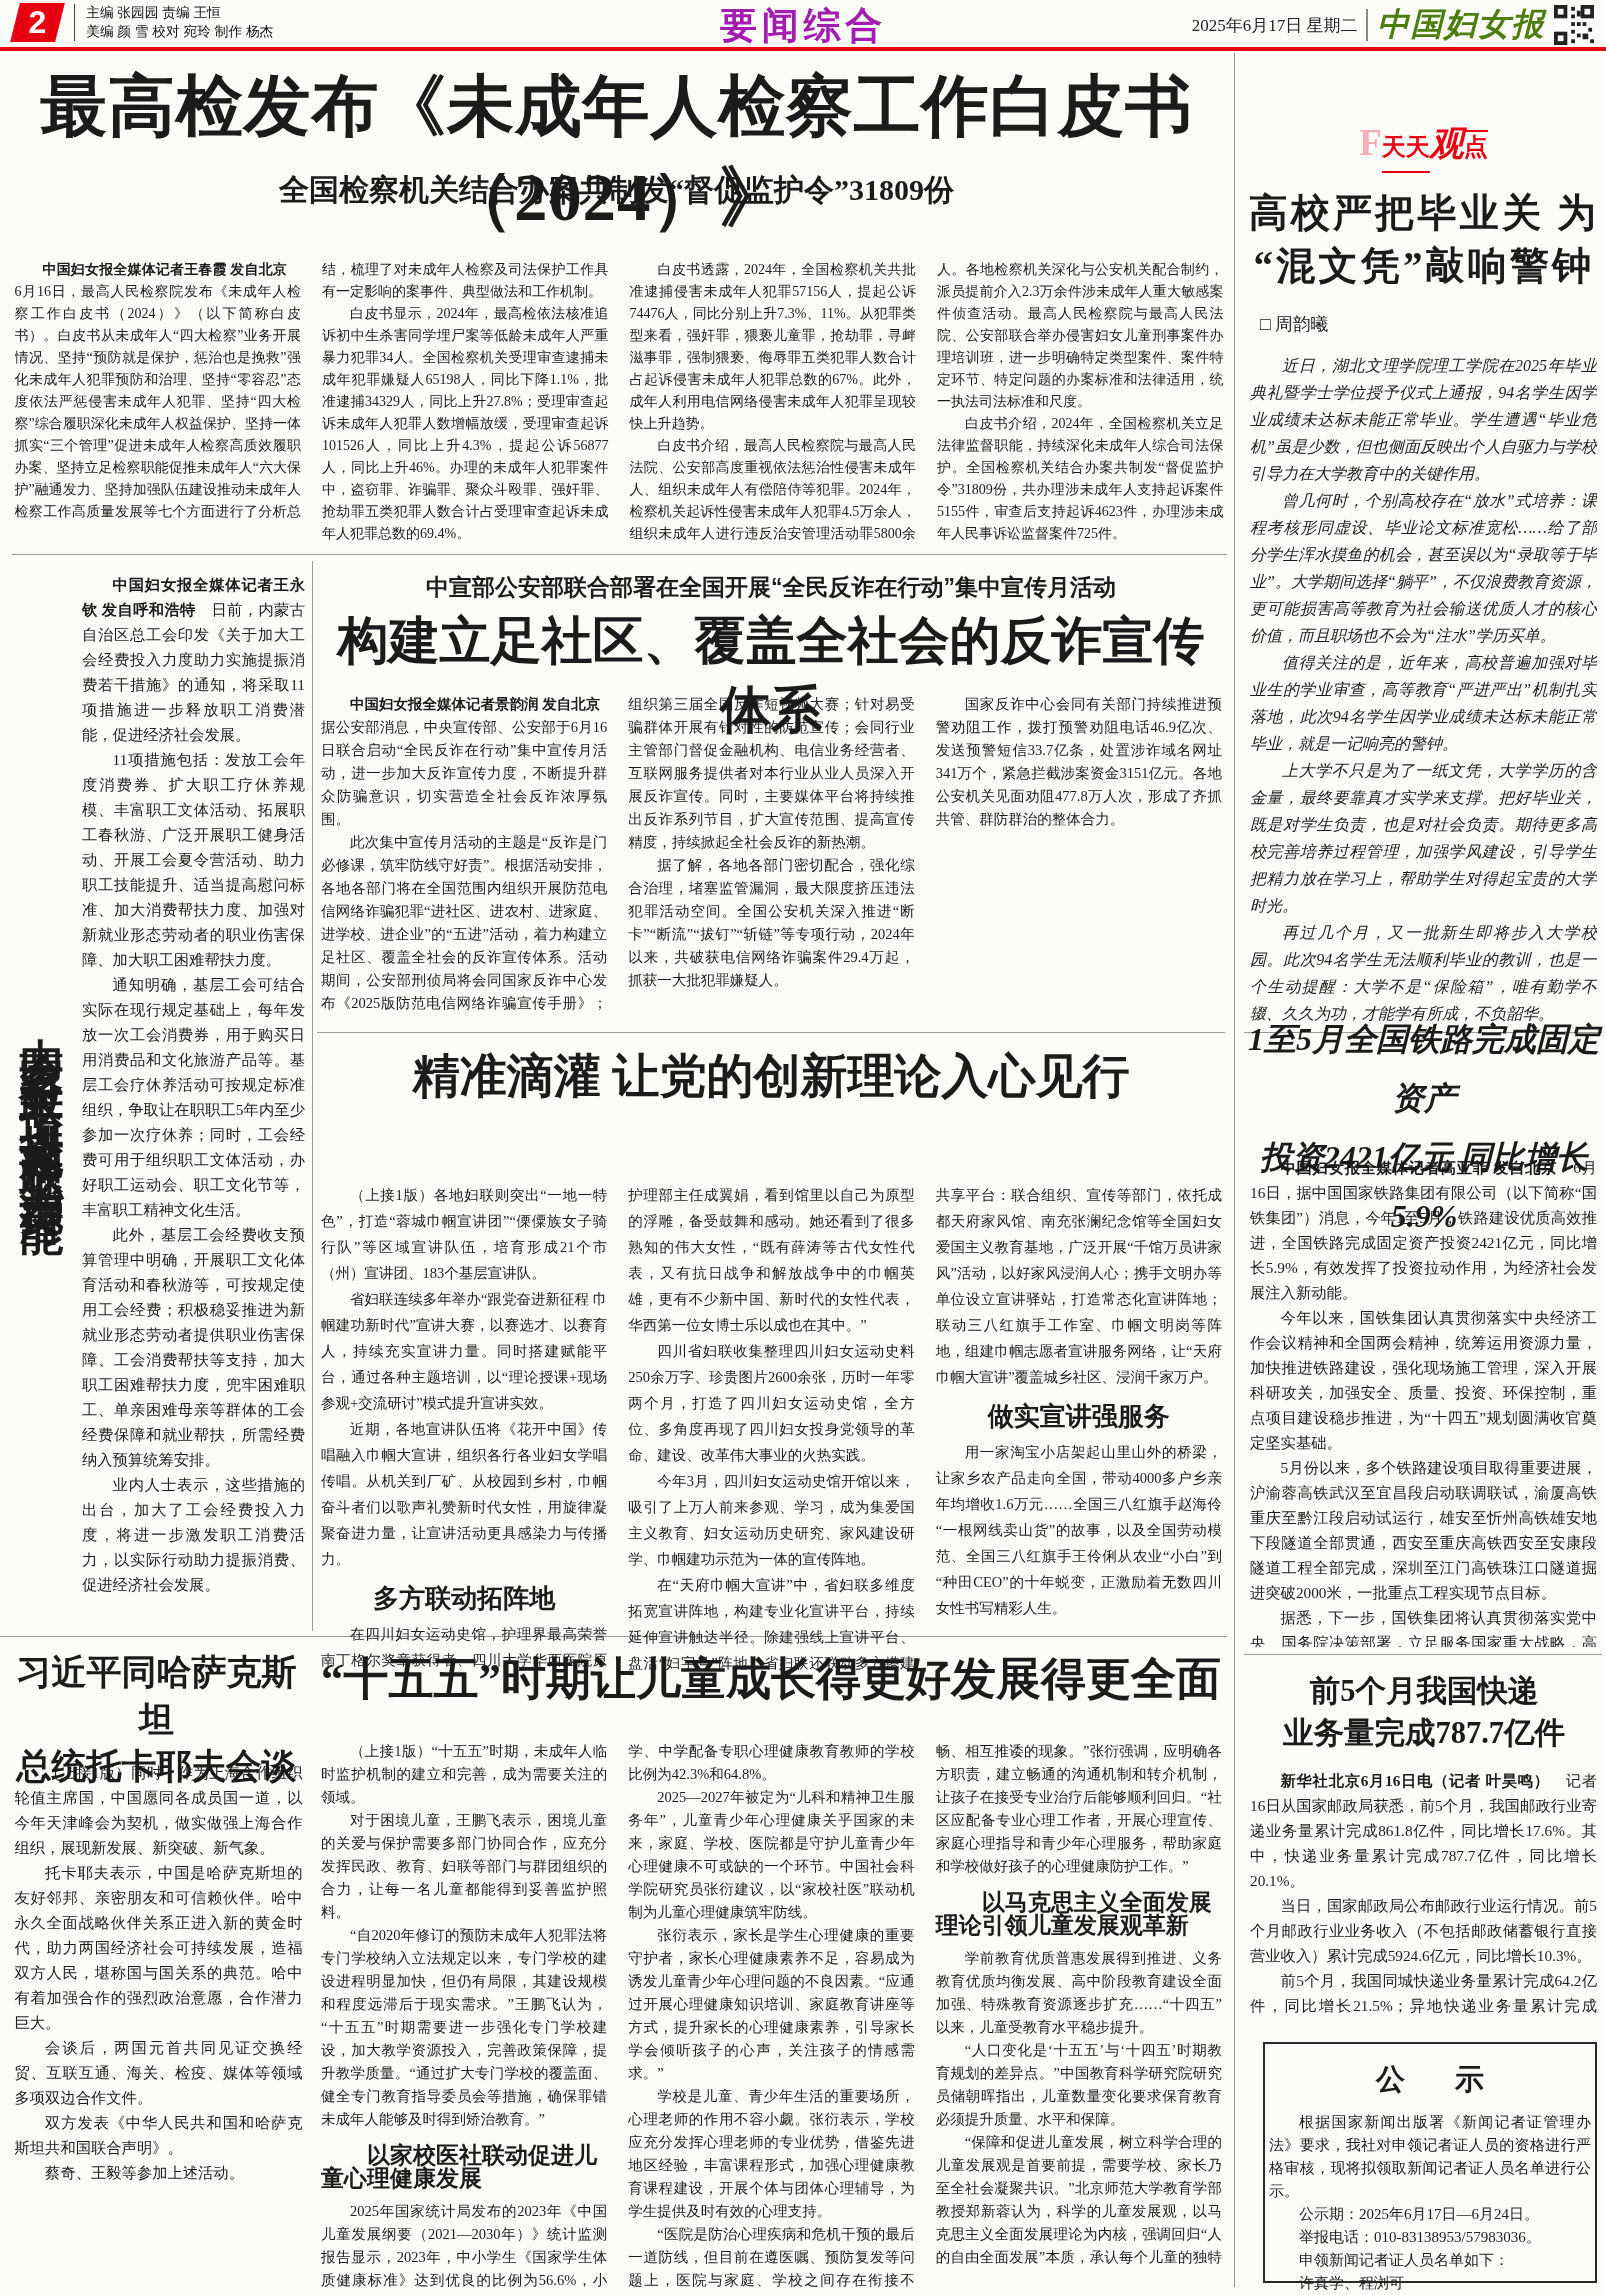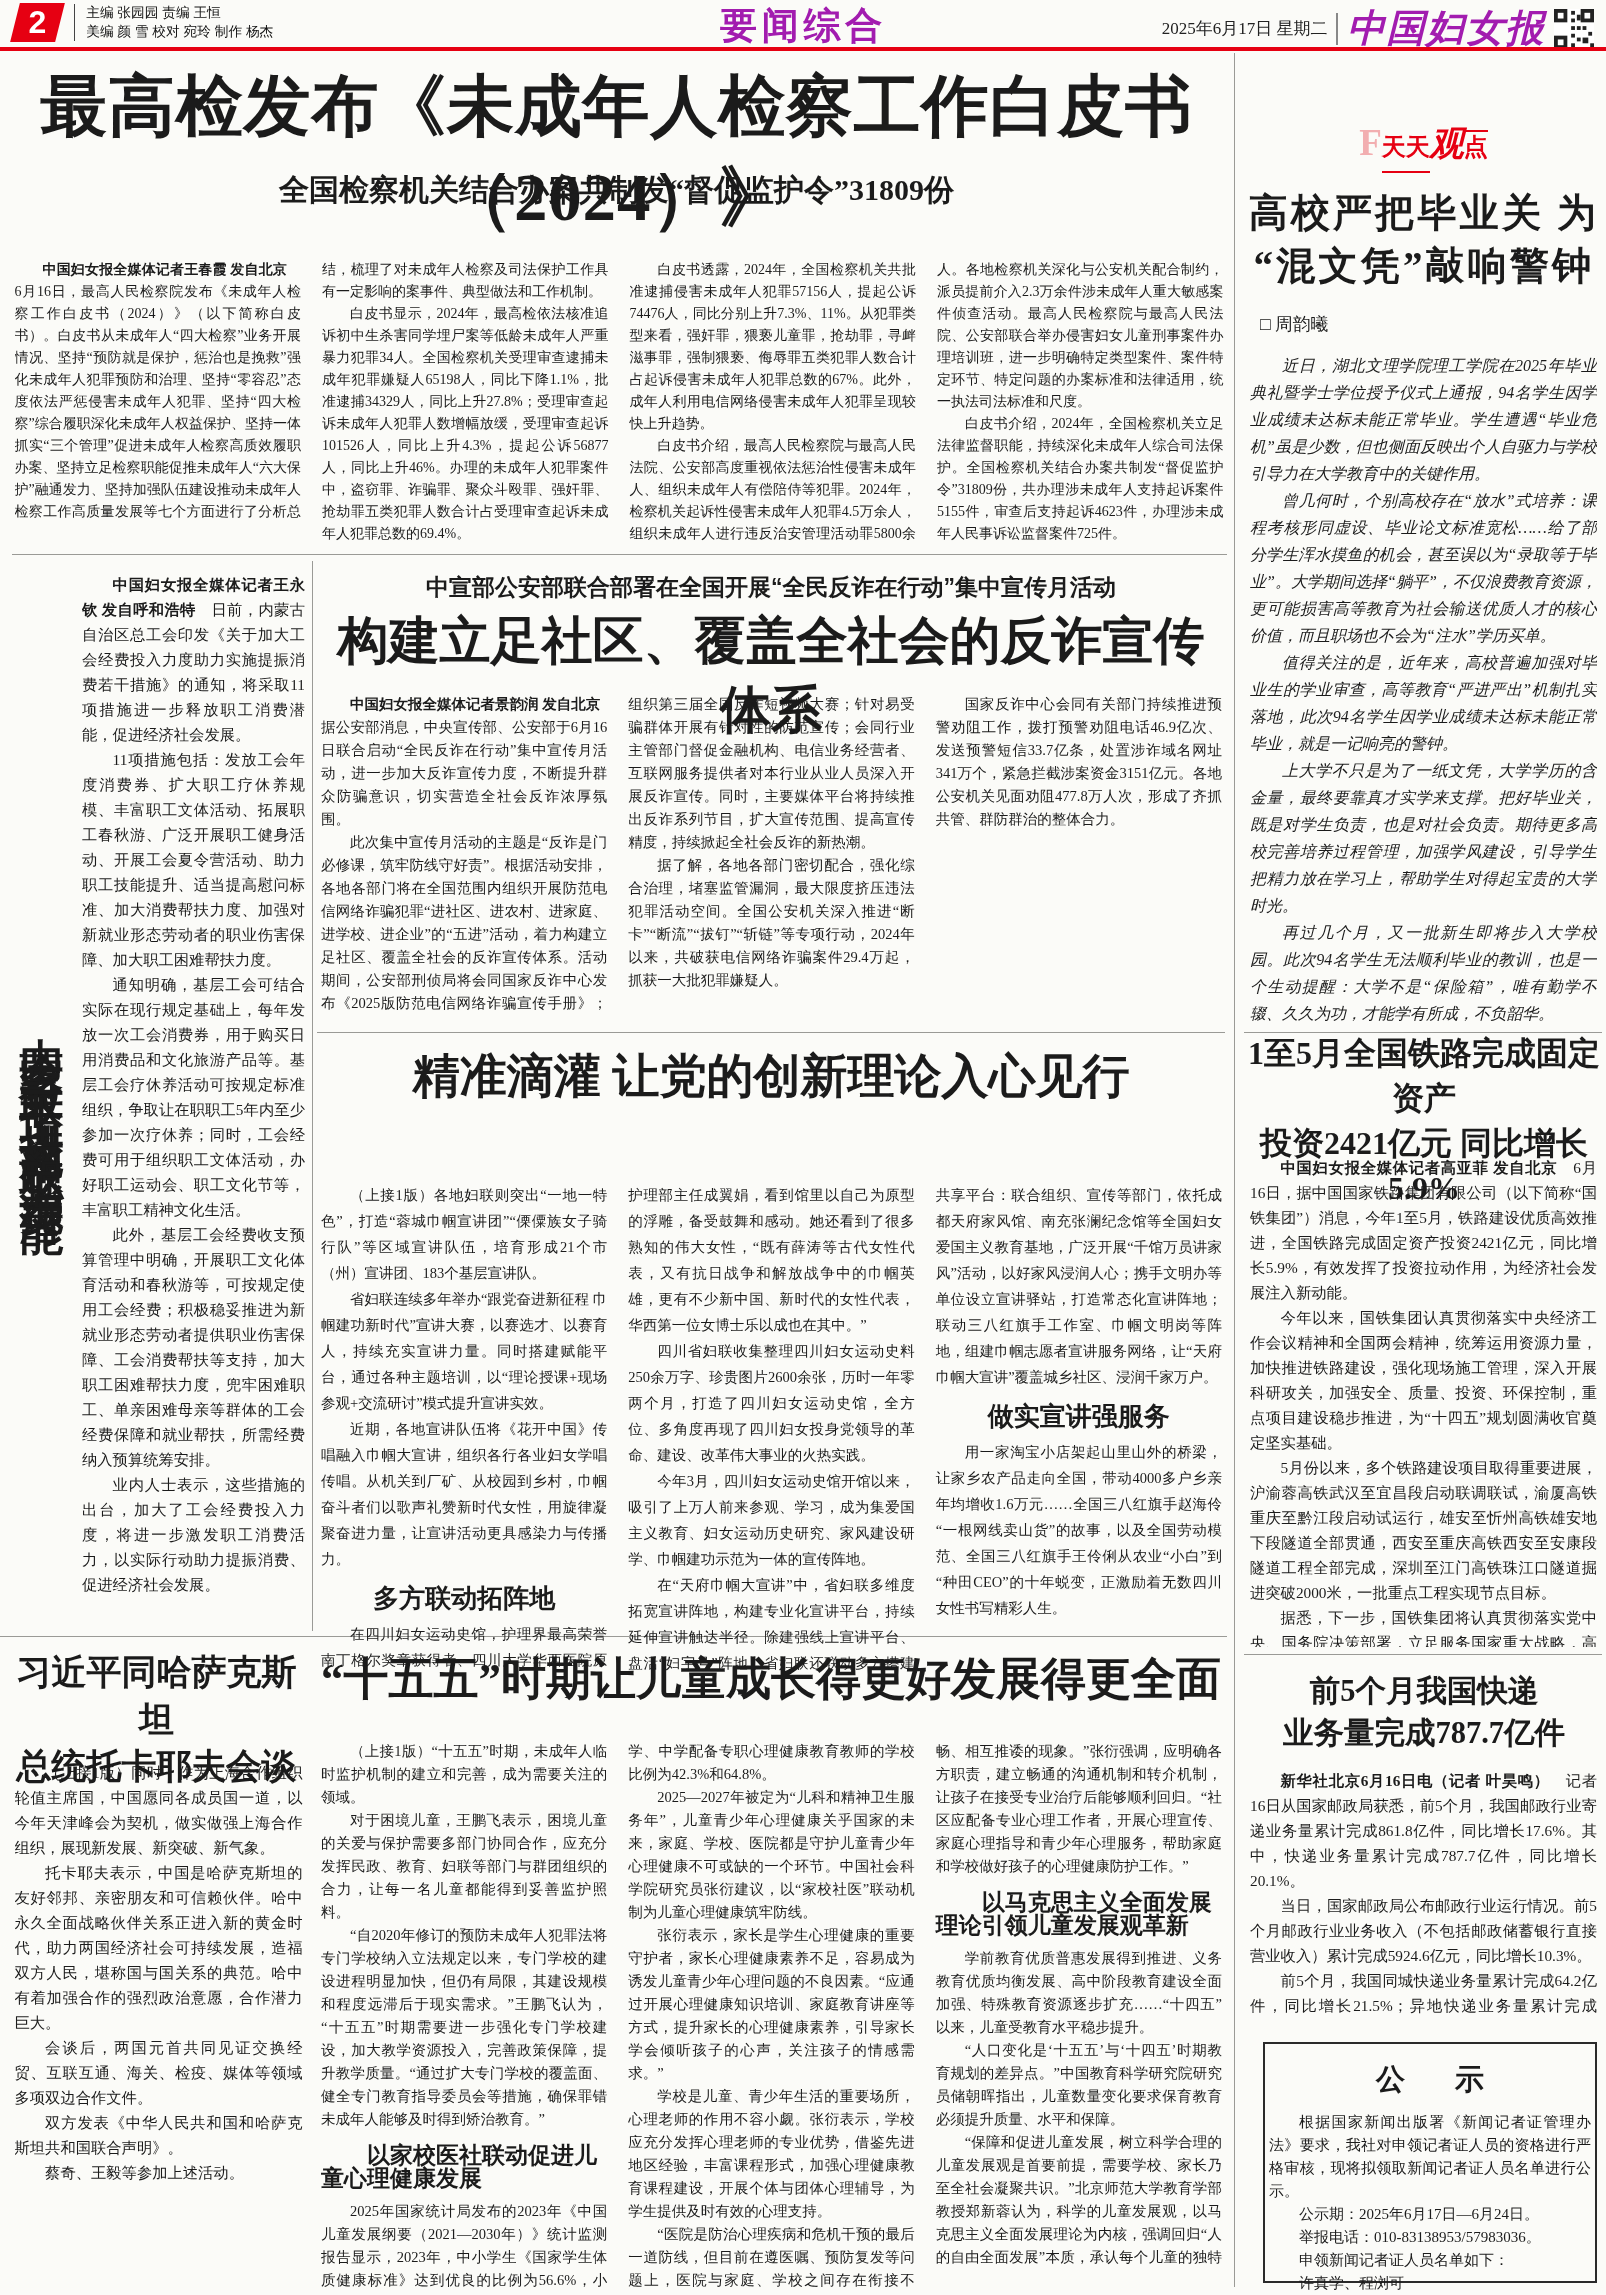--- a/index.html
+++ b/index.html
@@ -10,21 +10,21 @@
 
   
   .hdr { position:absolute; left:0; top:0; width:1607px; height:45px; }
   .pagebadge { position:absolute; left:14.5px; top:3.2px; width:45px; height:39px; background:#e60012; transform:skewX(-14deg); }
   .pagebadge span { display:block; transform:skewX(14deg); color:#fff; font-weight:bold; font-size:32px; line-height:39px; text-align:center; font-family:"Liberation Sans",sans-serif; }
   .editors { position:absolute; left:74px; top:4px; border-left:1.6px solid #444; padding-left:11.2px; font-size:13.7px; line-height:18.5px; color:#111; }
   .section-title { position:absolute; left:0; right:0; top:1px; text-align:center; font-size:37px; font-weight:900; color:#a21caf; letter-spacing:4.8px; }
   .hdr-right { position:absolute; right:13px; top:3.2px; display:flex; align-items:center; gap:9px; }
   .dateline { font-size:17px; color:#222; }
   .hdr-div { width:1.6px; height:32px; background:#888; }
-  .masthead { font-size:38px; font-weight:bold; font-style:italic; color:#a21caf; letter-spacing:1.6px; }
+  .masthead { font-size:32px; font-weight:bold; font-style:italic; color:#4d7c0f; letter-spacing:1.6px; }
   .qr { width:40px; height:40px; }
   .rule-red { position:absolute; left:0; top:47px; width:1607px; height:4px; background:#e60012; }
   .hline { position:absolute; height:0.8px; background:#9a9a96; }
   .vline { position:absolute; width:0.8px; background:#9a9a96; }
   .flow p { margin:0; text-indent:2em; text-align:justify; }
   .flow b { font-weight:bold; }
   .flow { column-fill:auto; overflow:hidden; }
   h4 { font-family:"Liberation Sans","DejaVu Sans",sans-serif; font-size:26px; text-align:center; margin:13px 0 9.6px; }
   h4.left { text-align:left; text-indent:2em; }
 
@@ -50,21 +50,21 @@
   
   .fz-kicker { position:absolute; left:317px; top:572px; width:908px; text-align:center; font-size:23px; font-weight:bold; font-family:"Liberation Sans",sans-serif; }
   .fz-h2 { position:absolute; left:317px; top:607px; width:908px; text-align:center; font-size:51px; font-weight:900; }
   .fz-flow { position:absolute; left:321px; top:693px; width:901px; height:328px; column-count:3; column-gap:21px; font-size:14.5px; line-height:23px; }
 
   
   .ll-h2 { position:absolute; left:317px; top:1045px; width:908px; text-align:center; font-size:47px; font-weight:900; }
   .ll-flow { position:absolute; left:321px; top:1182px; width:901px; height:508px; column-count:3; column-gap:21px; font-size:14.5px; line-height:26px; }
 
   
-  .tl-h2 { position:absolute; left:1244px; top:1031px; width:360px; text-align:center; font-size:32px; line-height:45px; font-weight:900; }
+  .tl-h2 { position:absolute; left:1244px; top:1010px; width:360px; text-align:center; font-size:32px; line-height:59px; font-weight:900;font-style:italic; }
   .tl-flow { position:absolute; left:1250px; top:1155px; width:347px; height:492px; font-size:15.3px; line-height:25px; }
 
   
   .ht-h2 { position:absolute; left:8px; top:1649px; width:297px; text-align:center; font-size:35px; line-height:47px; font-weight:900; }
   .ht-flow { position:absolute; left:14.5px; top:1760px; width:288px; height:526px; font-size:15.3px; line-height:25px; }
 
   
   .et-h2 { position:absolute; left:317px; top:1649px; width:908px; text-align:center; font-size:45px; font-weight:900; }
   .et-flow { position:absolute; left:321px; top:1724px; width:901px; height:562px; column-count:3; column-gap:21px; font-size:14.5px; line-height:23px;margin-top:16px; }
   .et-flow h4 { font-size:23px; }

